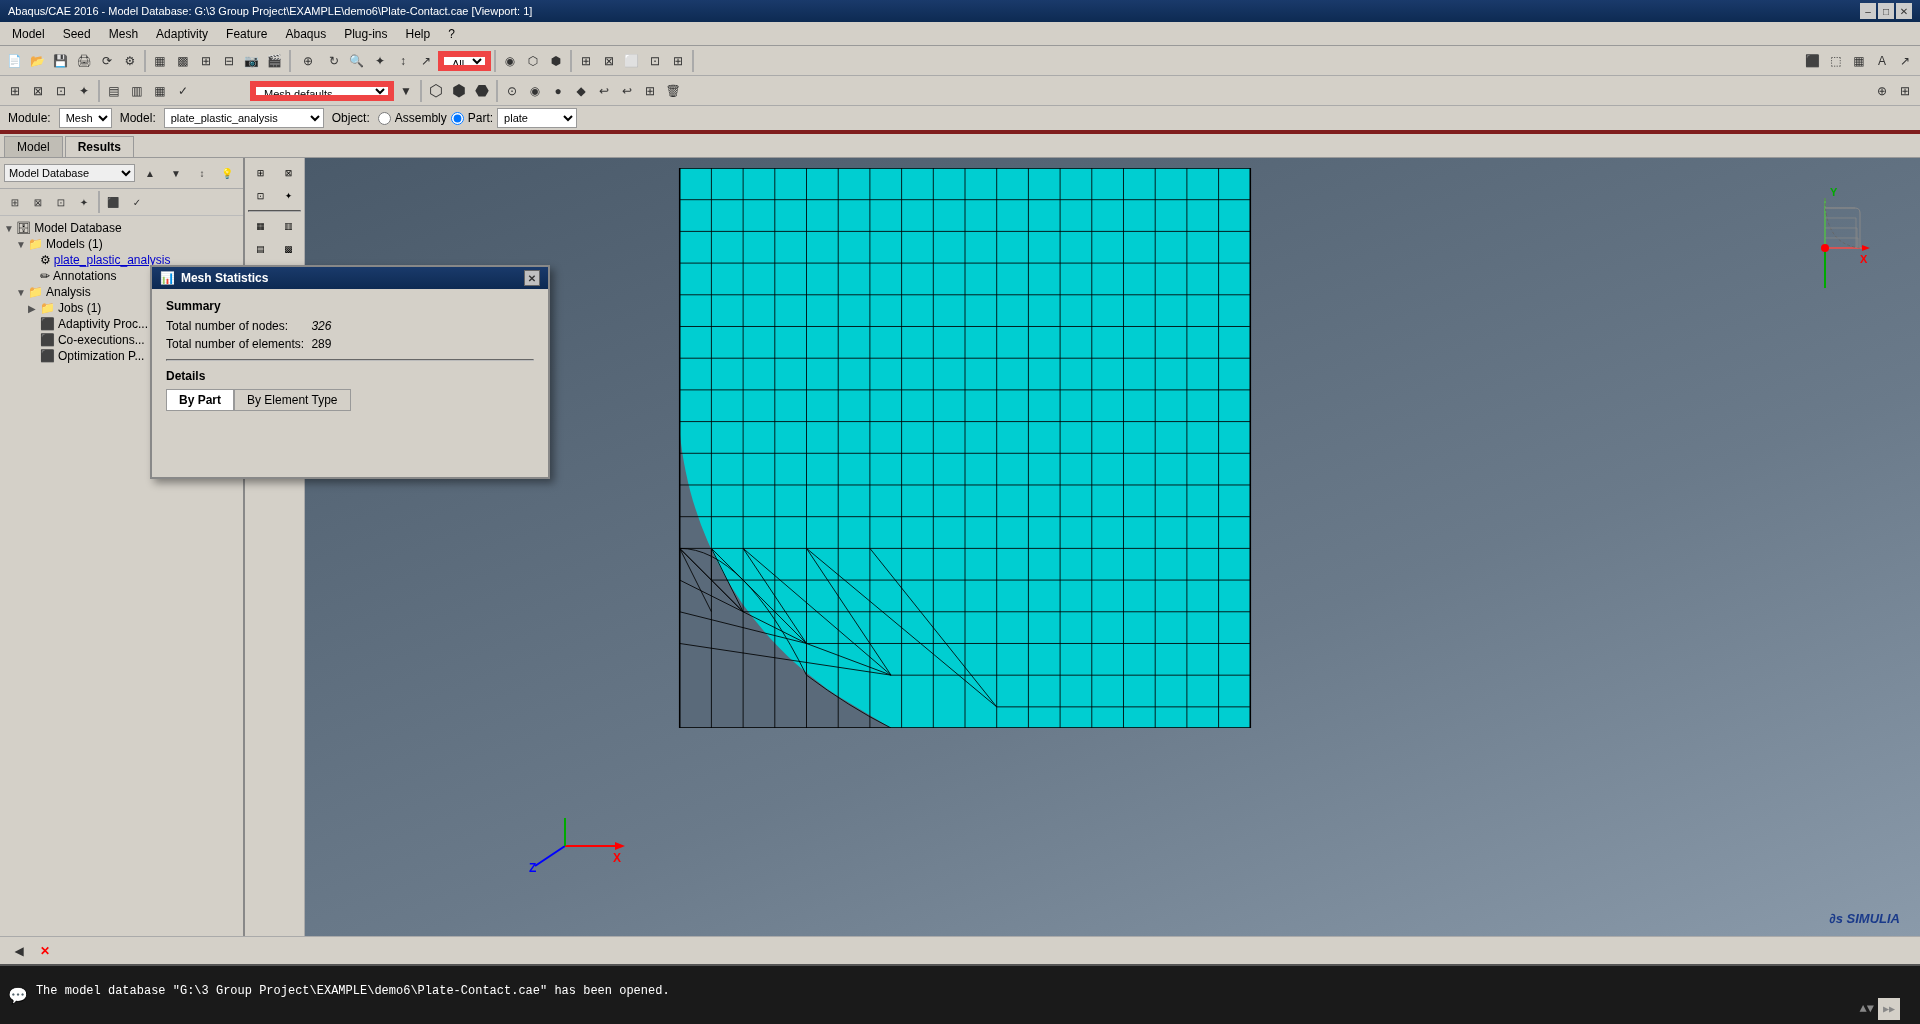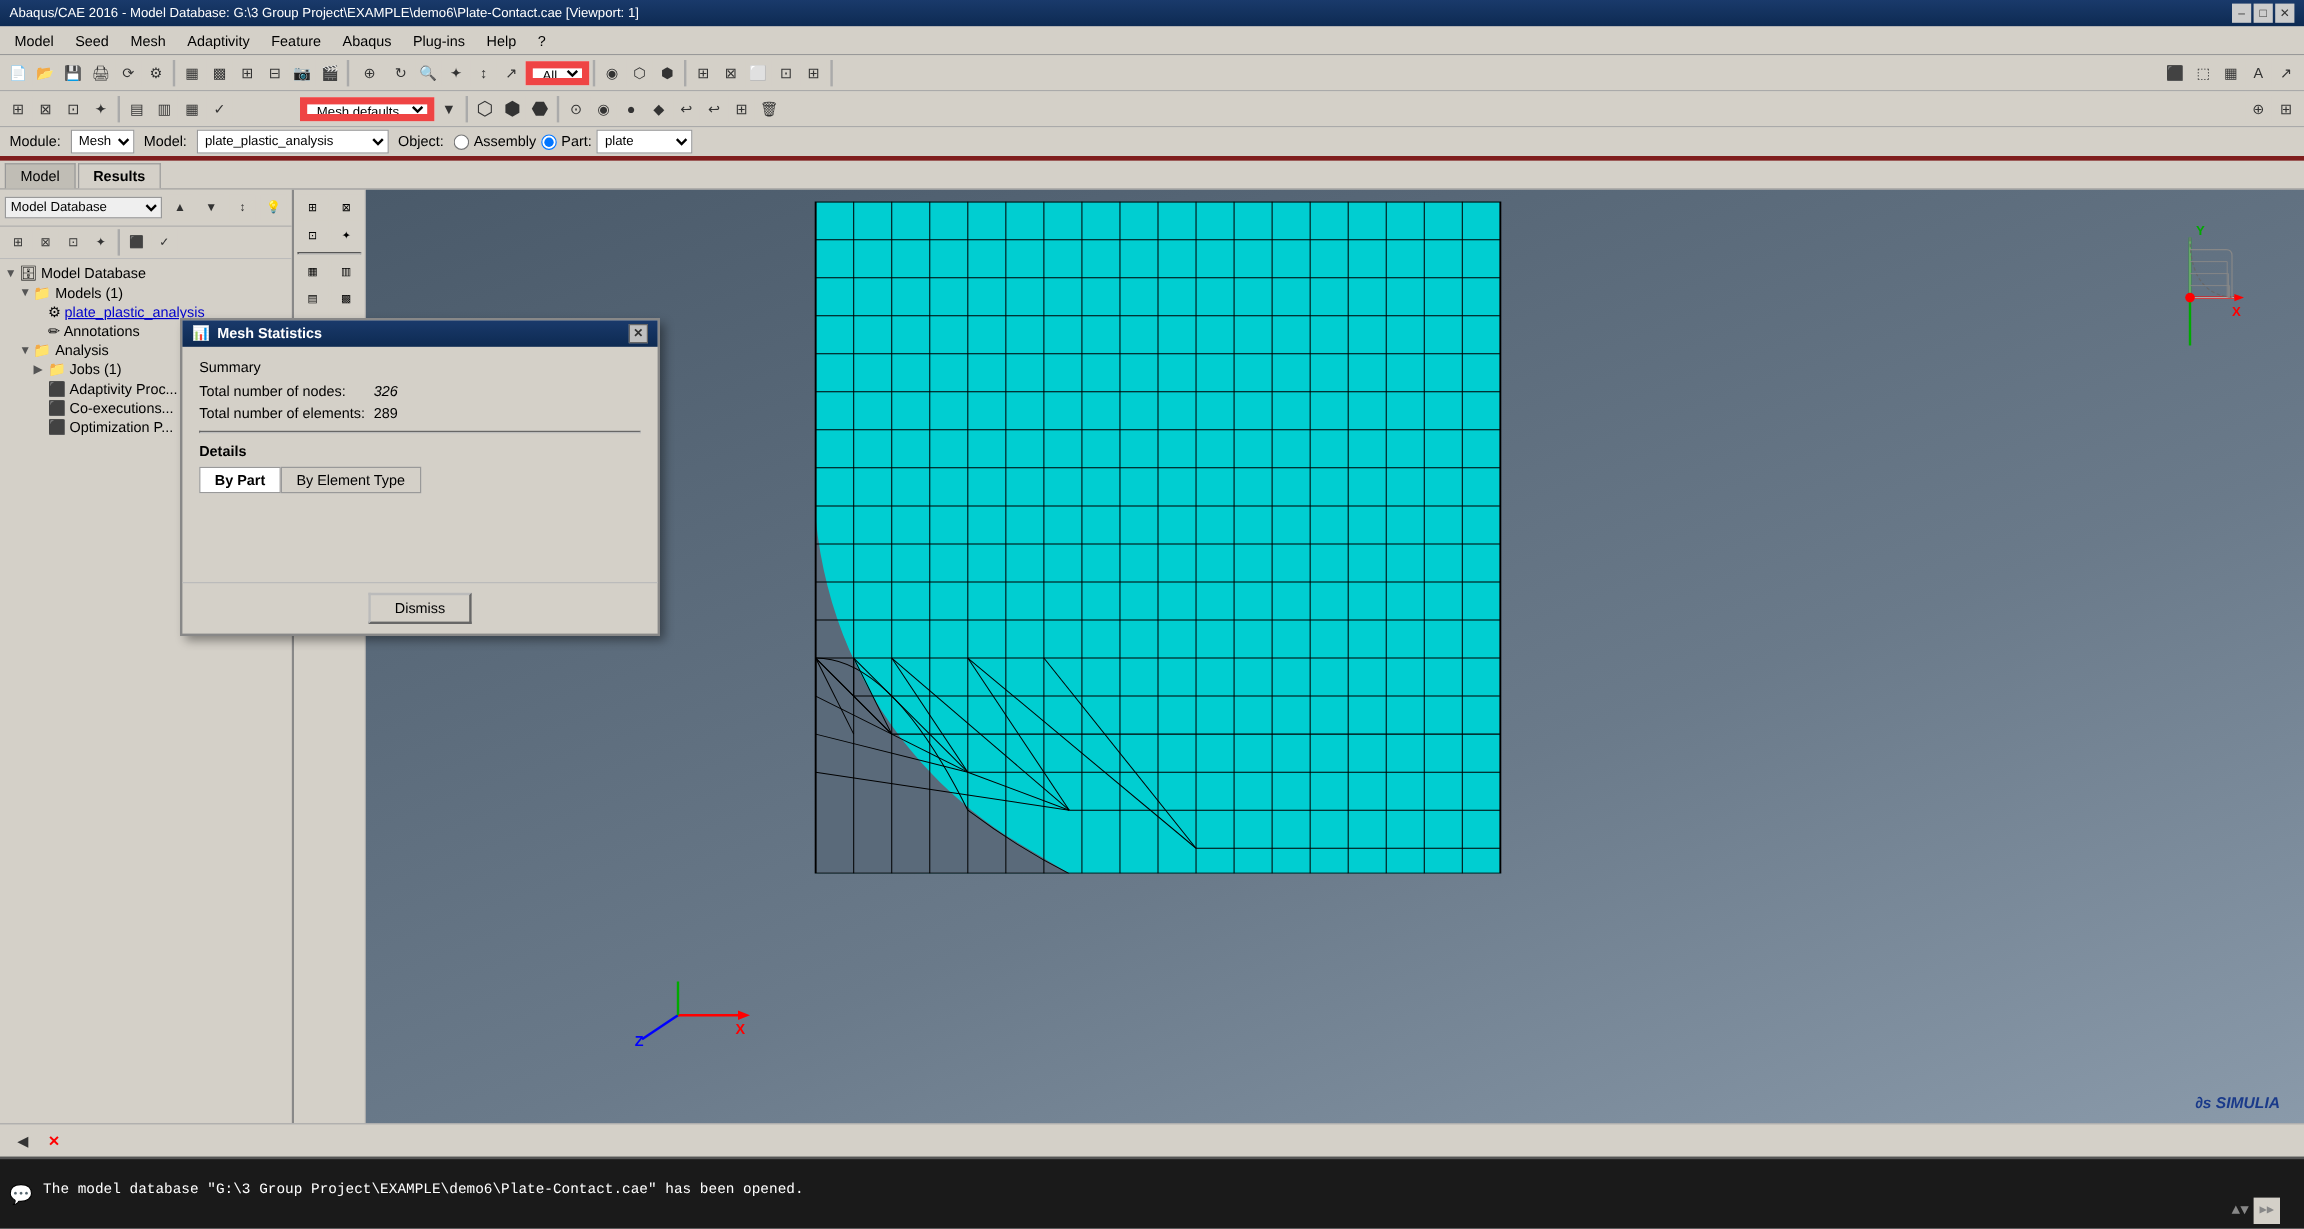--- a/index.html
+++ b/index.html
@@ -151,21 +151,21 @@
       width: 16px; height: 16px;
       background: #c0c0c0;
       border: 1px solid #666;
       display: flex; align-items: center; justify-content: center;
       cursor: pointer; font-size: 10px; color: #333;
     }
     #dialog-content {
       padding: 10px 14px;
     }
     .dialog-section-title {
-      font-weight: normal;
+      font-weight: bold;
       font-size: 12px;
       margin-bottom: 6px;
       color: #000;
     }
     .dialog-info-row {
       font-size: 12px;
       margin-bottom: 4px;
       color: #000;
     }
     .details-title {
@@ -415,21 +415,21 @@
       <div class="tb-icon">⊠</div>
       <div class="tb-icon">⊡</div>
       <div class="tb-icon">✦</div>
       <div class="tb-sep"></div>
       <div class="tb-icon">▤</div>
       <div class="tb-icon">▥</div>
       <div class="tb-icon">▦</div>
       <div class="tb-icon">✓</div>
     </div>
 
-    <select class="tb-dropdown" style="width:112px;">
+    <select class="tb-dropdown" style="width:144px;">
       <option>Mesh defaults</option>
     </select>
     <div class="tb-icon">▼</div>
     <div class="tb-sep"></div>
 
     <div class="tb-icon" style="font-size:16px;">⬡</div>
     <div class="tb-icon" style="font-size:16px;">⬢</div>
     <div class="tb-icon" style="font-size:16px;">⬣</div>
     <div class="tb-sep"></div>
 
@@ -750,17 +750,14 @@
       <hr style="border-color:#bbb; margin: 8px 0;">
       <div class="details-title">Details</div>
       <div class="tab-buttons">
         <div class="tab-btn active">By Part</div>
         <div class="tab-btn">By Element Type</div>
       </div>
 
 
       <div style="height:50px;"></div>
     </div>
-    <div class="dialog-footer">
-      <button class="dialog-btn">Dismiss</button>
-    </div>
   </div>
 </div>
 
 </body></html>

